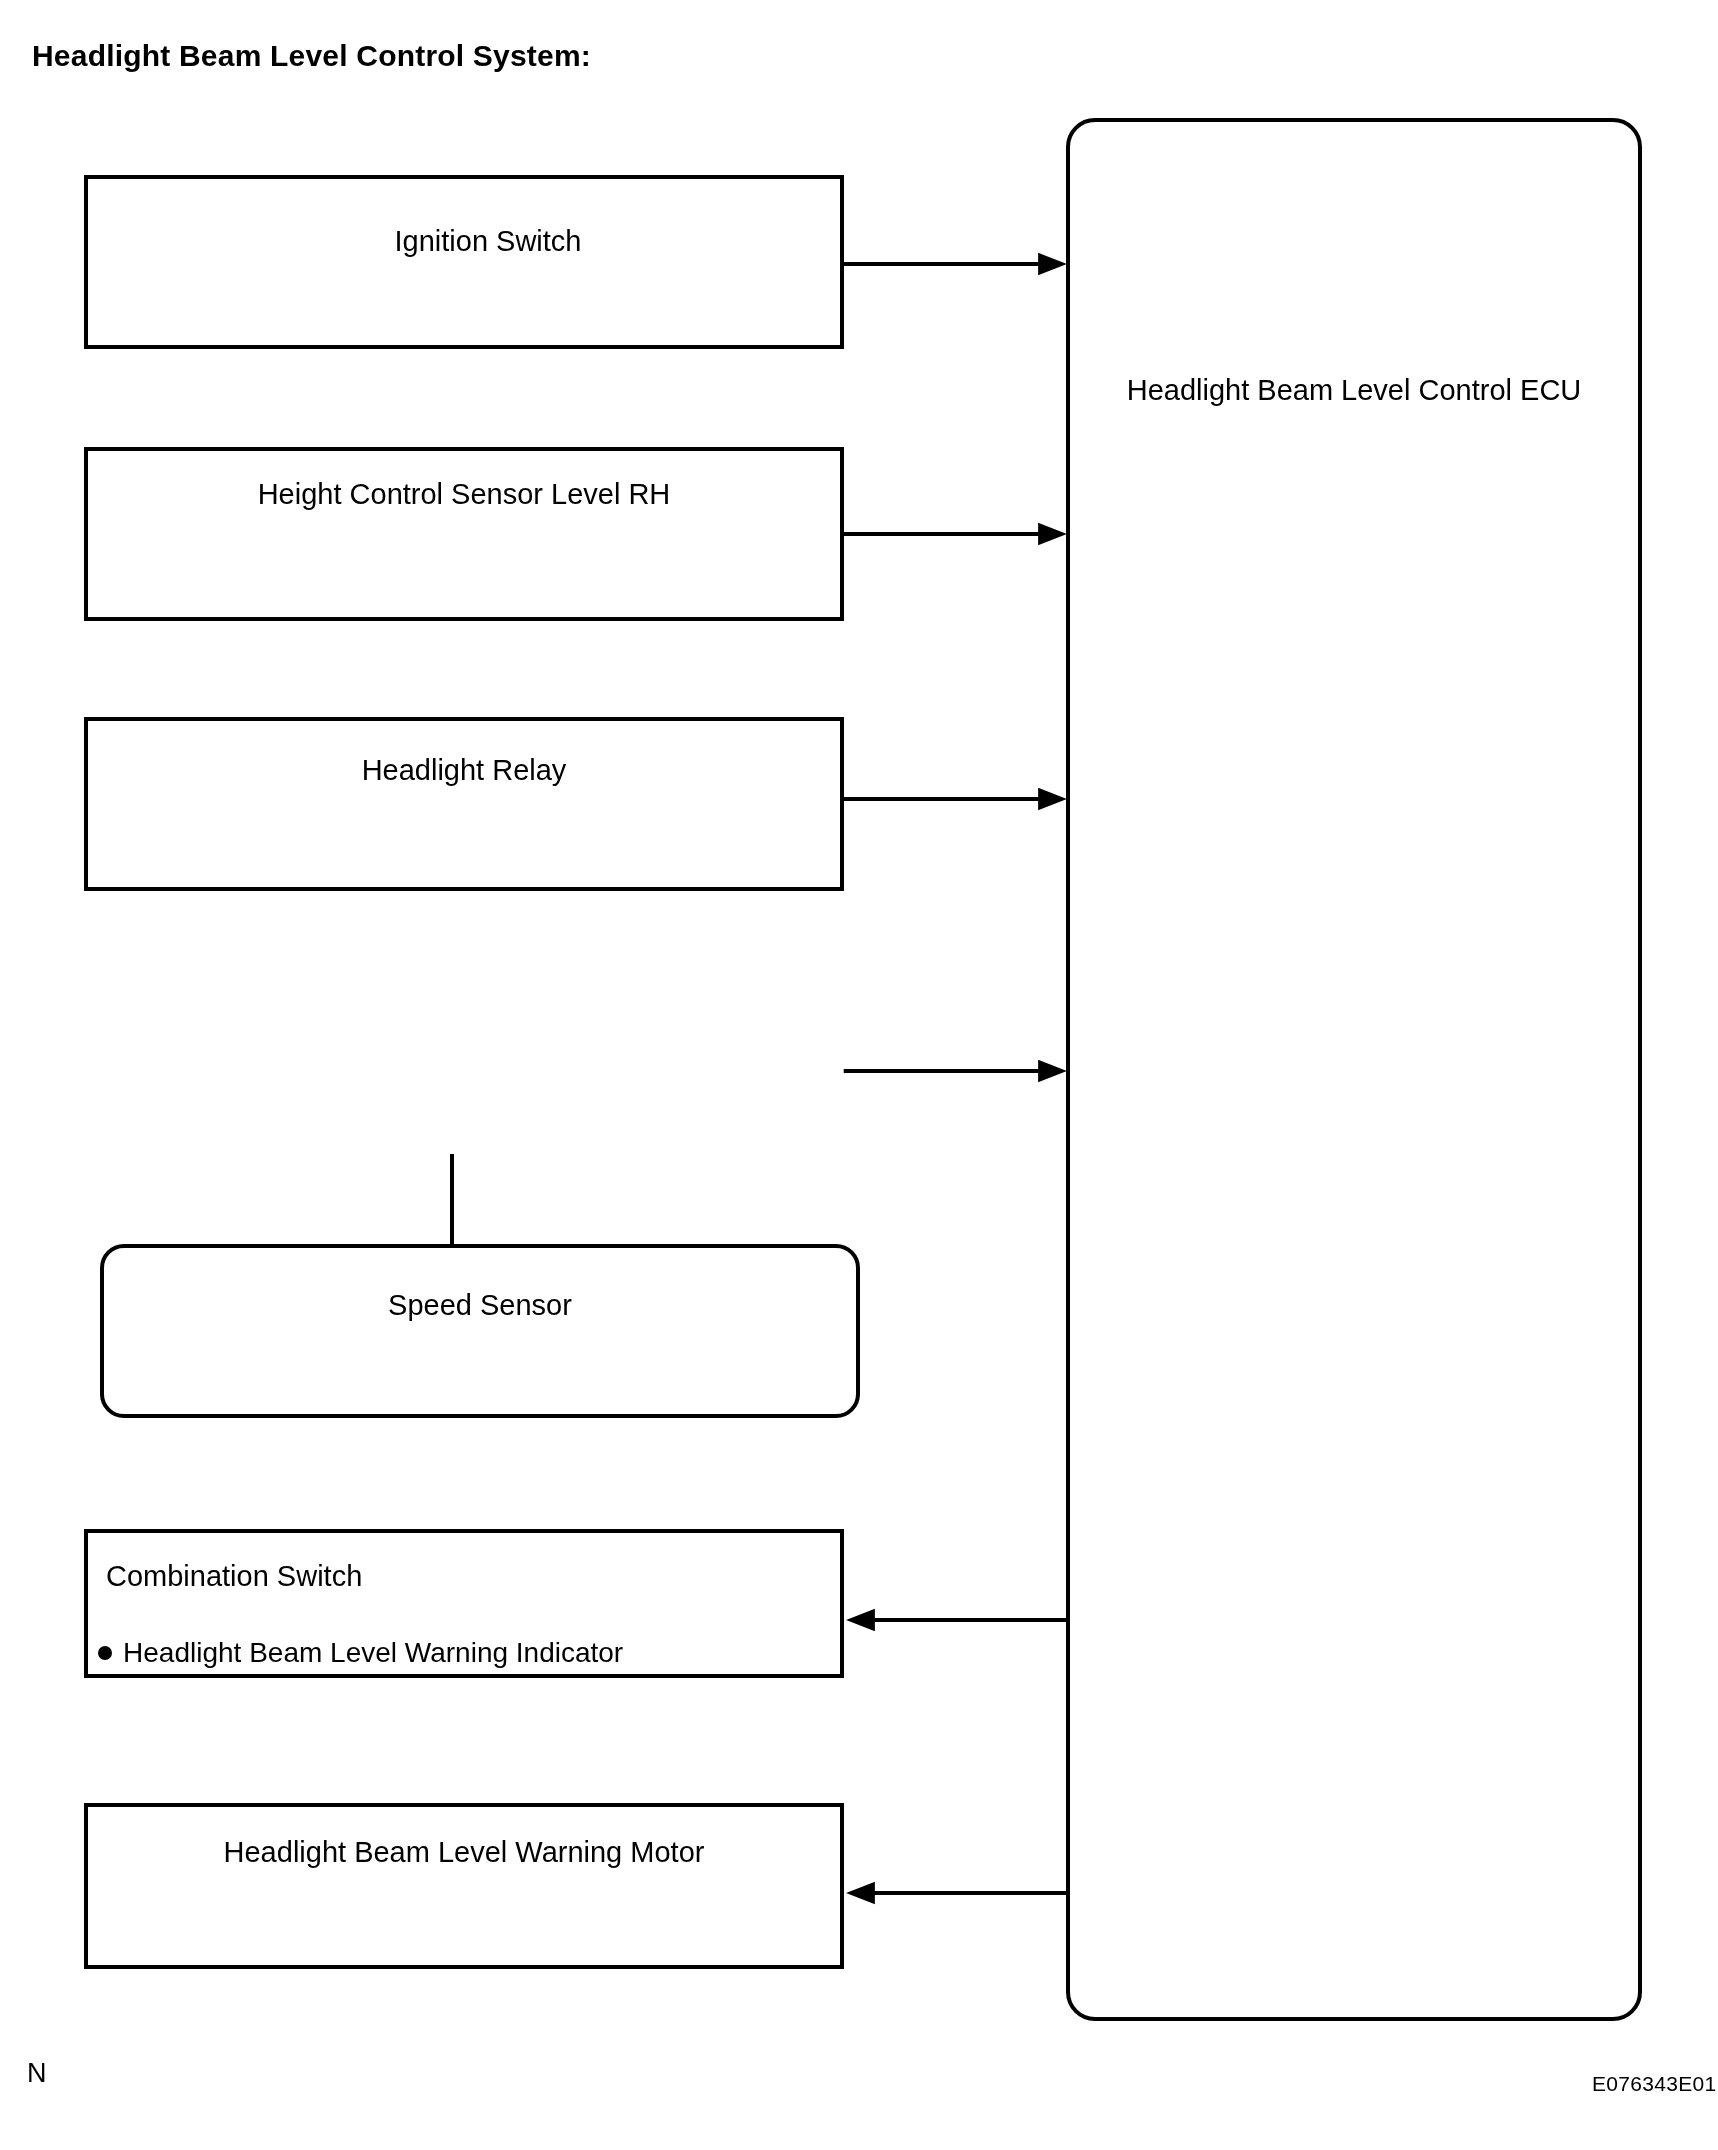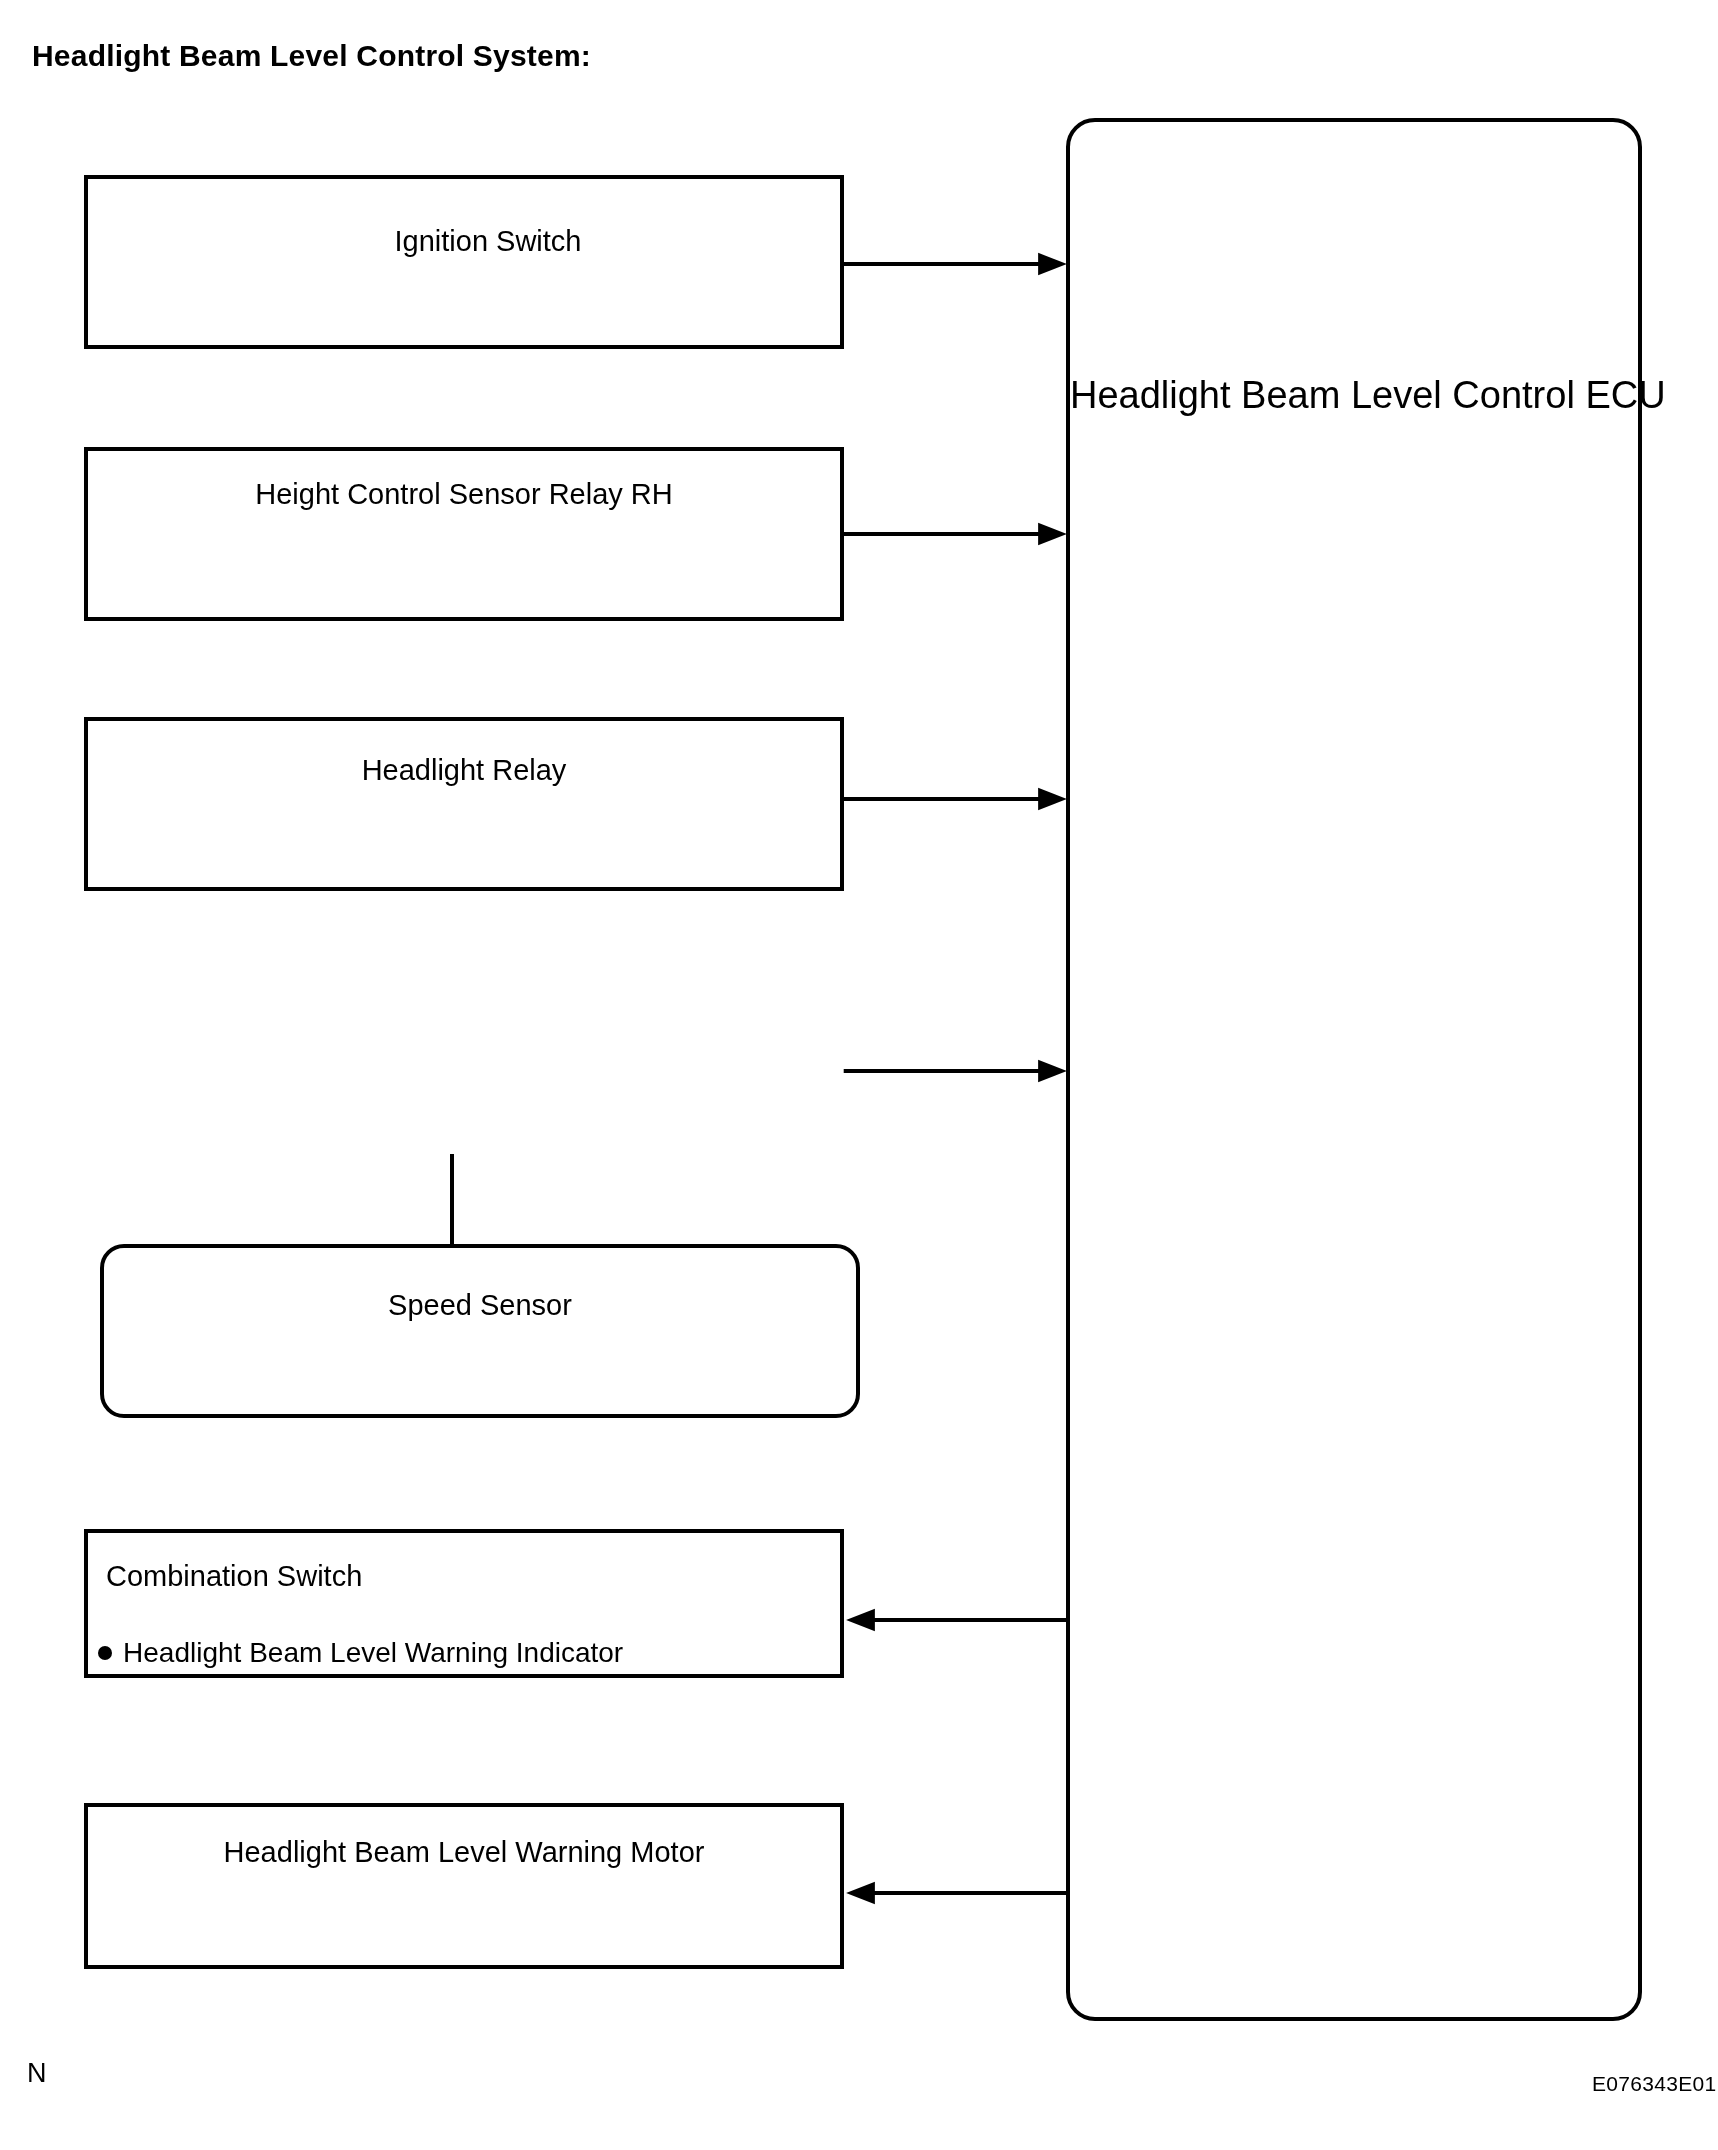--- a/index.html
+++ b/index.html
@@ -58,21 +58,21 @@
     border: 4px solid #000000;
     border-radius: 29px;
     background: #ffffff;
   }
   .ecu-label {
     position: absolute;
     left: 0;
     right: 0;
     top: 252px;
     text-align: center;
-    font-size: 38px;
+    font-size: 29px;
     white-space: nowrap;
   }
 
   
   .cm-title {
     position: absolute;
     left: 18px;
     top: 27px;
     font-size: 29px;
     white-space: nowrap;
@@ -136,21 +136,21 @@
 
   <div class="ecu-box">
     <div class="ecu-label">Headlight Beam Level Control ECU</div>
   </div>
 
   <div class="node-box" style="left:84px; top:175px; width:760px; height:174px;">
     <div class="node-label" style="top:47px;padding-left:48px;">Ignition Switch</div>
   </div>
 
   <div class="node-box" style="left:84px; top:447px; width:760px; height:174px;">
-    <div class="node-label" style="top:28px;">Height Control Sensor Relay RH</div>
+    <div class="node-label" style="top:28px;">Height Control Sensor Level RH</div>
   </div>
 
   <div class="node-box" style="left:84px; top:717px; width:760px; height:174px;padding-left:40px;">
     <div class="node-label" style="top:34px;">Headlight Relay</div>
   </div>
 
 
   <div class="vconn" style="left:450px; top:1154px; width:4px; height:92px;"></div>
 
   <div class="node-box" style="left:100px; top:1244px; width:760px; height:174px;border-radius:24px;">

